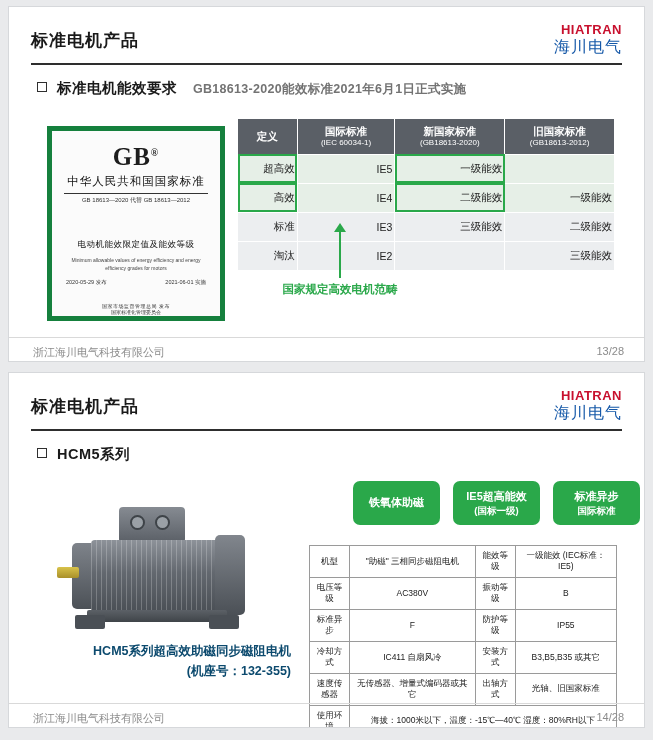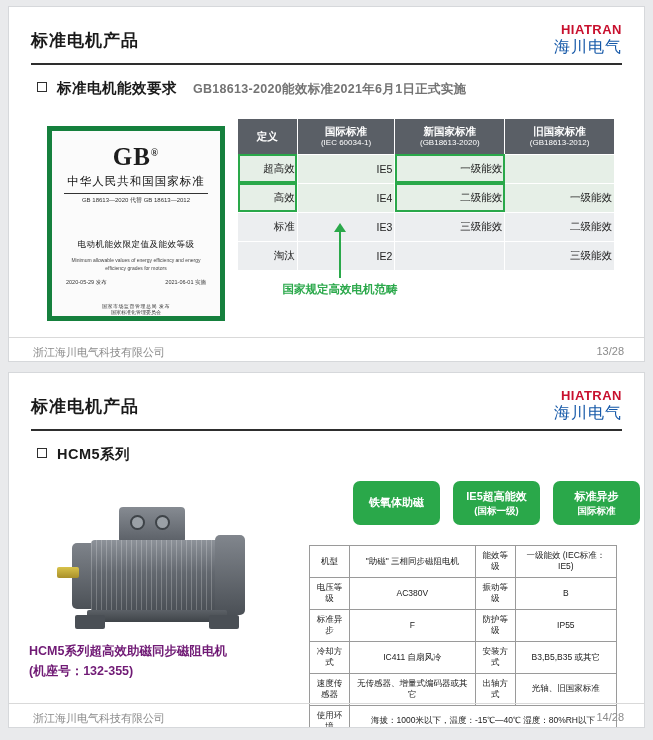--- a/index.html
+++ b/index.html
@@ -328,24 +328,24 @@
     position: absolute;
     left: 170px; top: 130px;
     width: 30px; height: 14px;
     background: #4a4f55;
     border-radius: 2px;
   }
   .motor-caption {
     position: absolute;
     left: 20px; top: 268px;
     width: 262px;
-    text-align: left;
+    text-align: right;
     font-size: 12.5px;
     font-weight: bold;
-    color: #701a75;
+    color: #0c4a6e;
     line-height: 1.6;
   }
   
   .tbl2 {
     position: absolute;
     left: 300px; top: 172px;
     width: 308px;
     border-collapse: collapse;
     font-size: 8.5px;
   }

